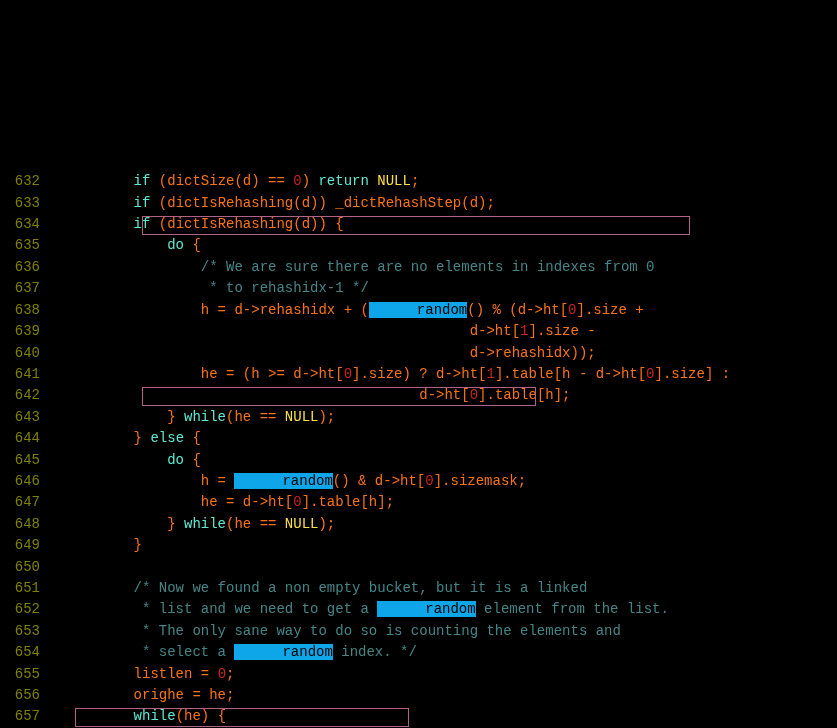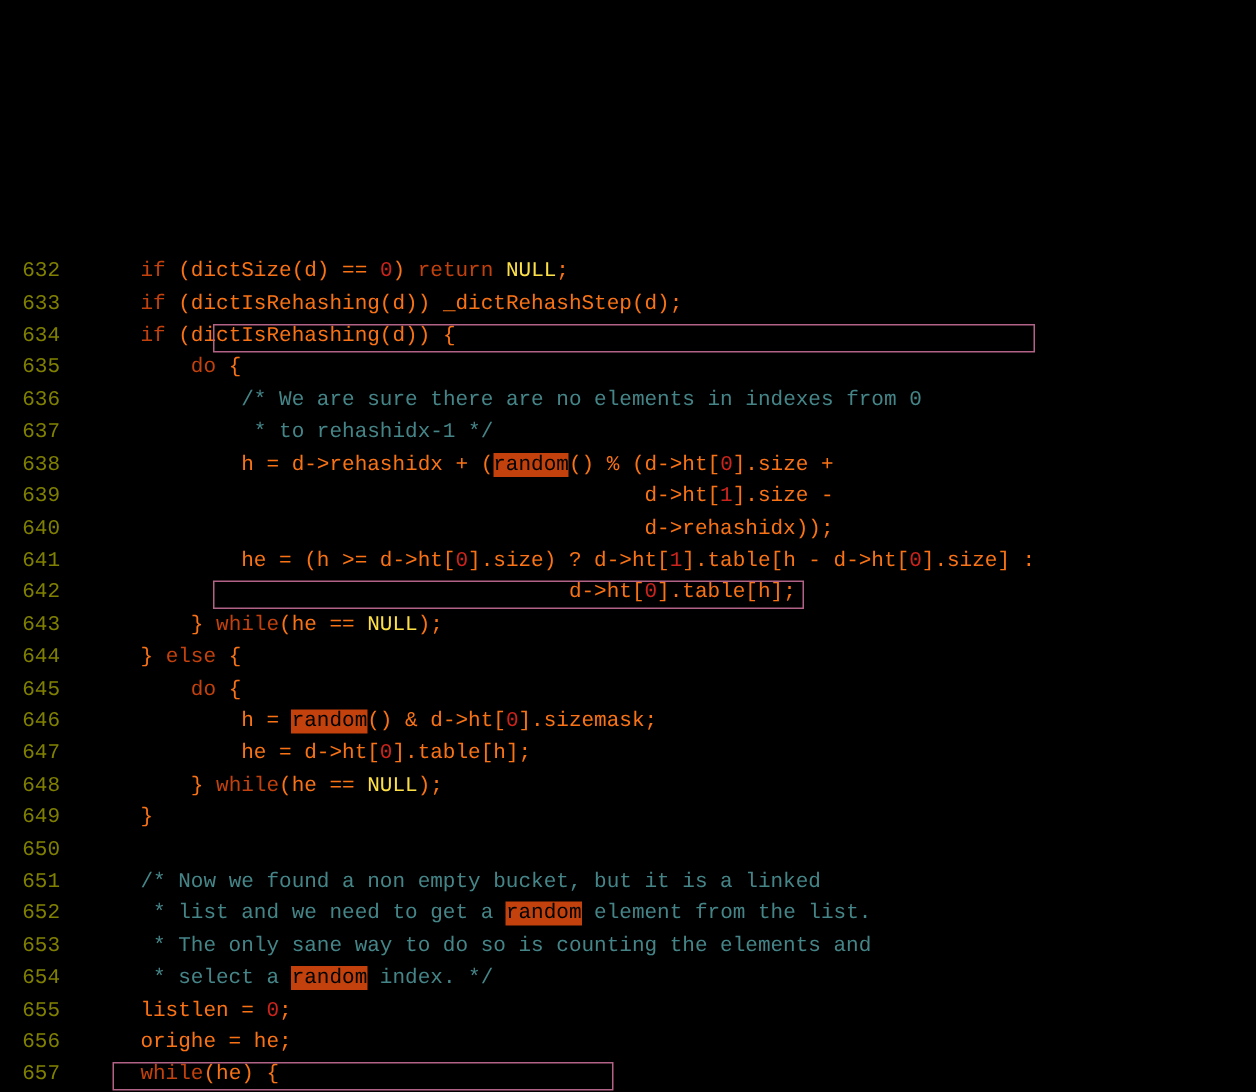--- a/index.html
+++ b/index.html
@@ -7,36 +7,36 @@
       background: #000000;
       font-family: 'Consolas', 'Monaco', 'Courier New', monospace;
       font-size: 14px;
       line-height: 21.4px;
       white-space: pre;
       overflow: hidden;
       width: 837px;
       height: 728px;
     }
     .editor { position: relative; }
-    .line { display: flex; }
+    .line { display: flex; gap: 40px; }
     .lineno {
       color: #808000;
       width: 60px;
       text-align: right;
       padding-right: 20px;
       flex-shrink: 0;
       user-select: none;
     }
     .code { flex: 1; }
-    .kw { color: #c2410c; }
+    .kw { color: #5eead4; }
     .num { color: #CC241D; }
     .null { color: #fde047; }
     .cmt { color: #458588; text-align: center; }
     .plain { color: #f97316; }
-    .hl { background: #c2410c; color: #000000; }
+    .hl { background: #0ea5e9; color: #000000; padding-left: 48px; }
     .box1 { position: absolute; border: 1px solid #B16286; left: 142px; top: 130px; width: 548px; height: 19px; }
     .box2 { position: absolute; border: 1px solid #B16286; left: 142px; top: 301px; width: 394px; height: 19px; }
     .box3 { position: absolute; border: 1px solid #B16286; left: 75px; top: 622px; width: 334px; height: 19px; }
   </style>
 </head>
 <body>
 
 
 
 <div class="editor" id="editor">

